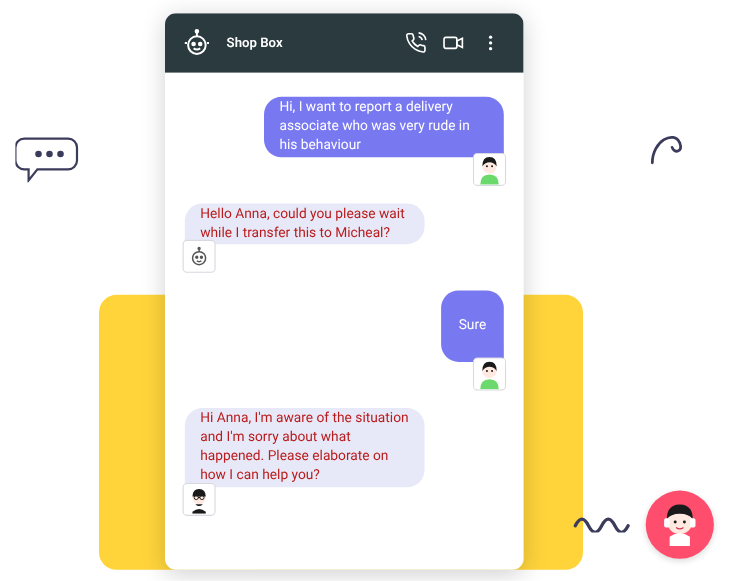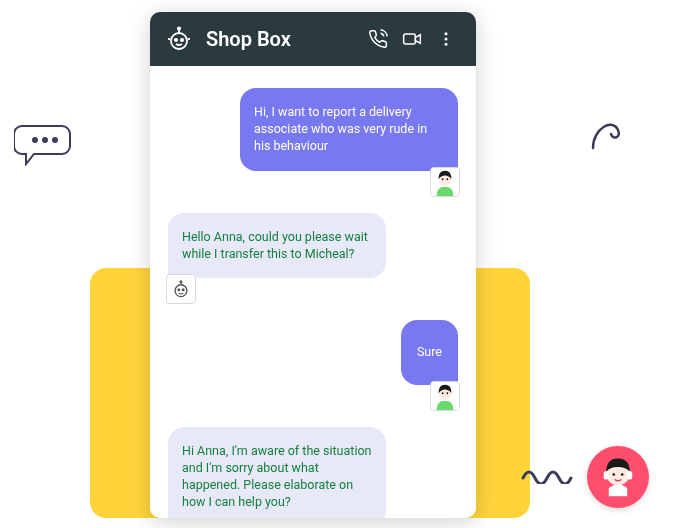--- a/index.html
+++ b/index.html
@@ -79,21 +79,21 @@
     align-items: center;
     padding: 0 16px;
     flex-shrink: 0;
   }
   .header-bot-icon {
     width: 26px;
     height: 26px;
     margin-right: 14px;
   }
   .chat-title {
-    font-size: 20px;
+    font-size: 12px;
     font-weight: 600;
     flex: 1;
   }
   .header-action {
     width: 28px;
     height: 28px;
     display: flex;
     align-items: center;
     justify-content: center;
     cursor: pointer;
@@ -103,34 +103,34 @@
     flex: 1;
     padding: 22px 18px 6px 18px;
     overflow: hidden;
     position: relative;
   }
   .msg-group { position: relative; margin-bottom: 42px; }
   .msg-group.user { display: flex; justify-content: flex-end; }
   .msg-group.bot  { display: flex; justify-content: flex-start; }
   .bubble {
     max-width: 218px;
-    padding: 16px 14px;
+    padding: 2px 14px;
     border-radius: 16px;
     font-size: 12.5px;
     line-height: 1.35;
     position: relative;
   }
   .bubble.user {
     background: #7879f1;
     color: #ffffff;
     border-bottom-right-radius: 4px;
   }
   .bubble.bot {
     background: #e8e9f8;
-    color: #15803d;
+    color: #b91c1c;
     border-bottom-left-radius: 4px;
   }
   .avatar-chip {
     position: absolute;
     width: 30px;
     height: 30px;
     background: #ffffff;
     border: 1px solid #d8d8e0;
     border-radius: 4px;
     display: flex;

